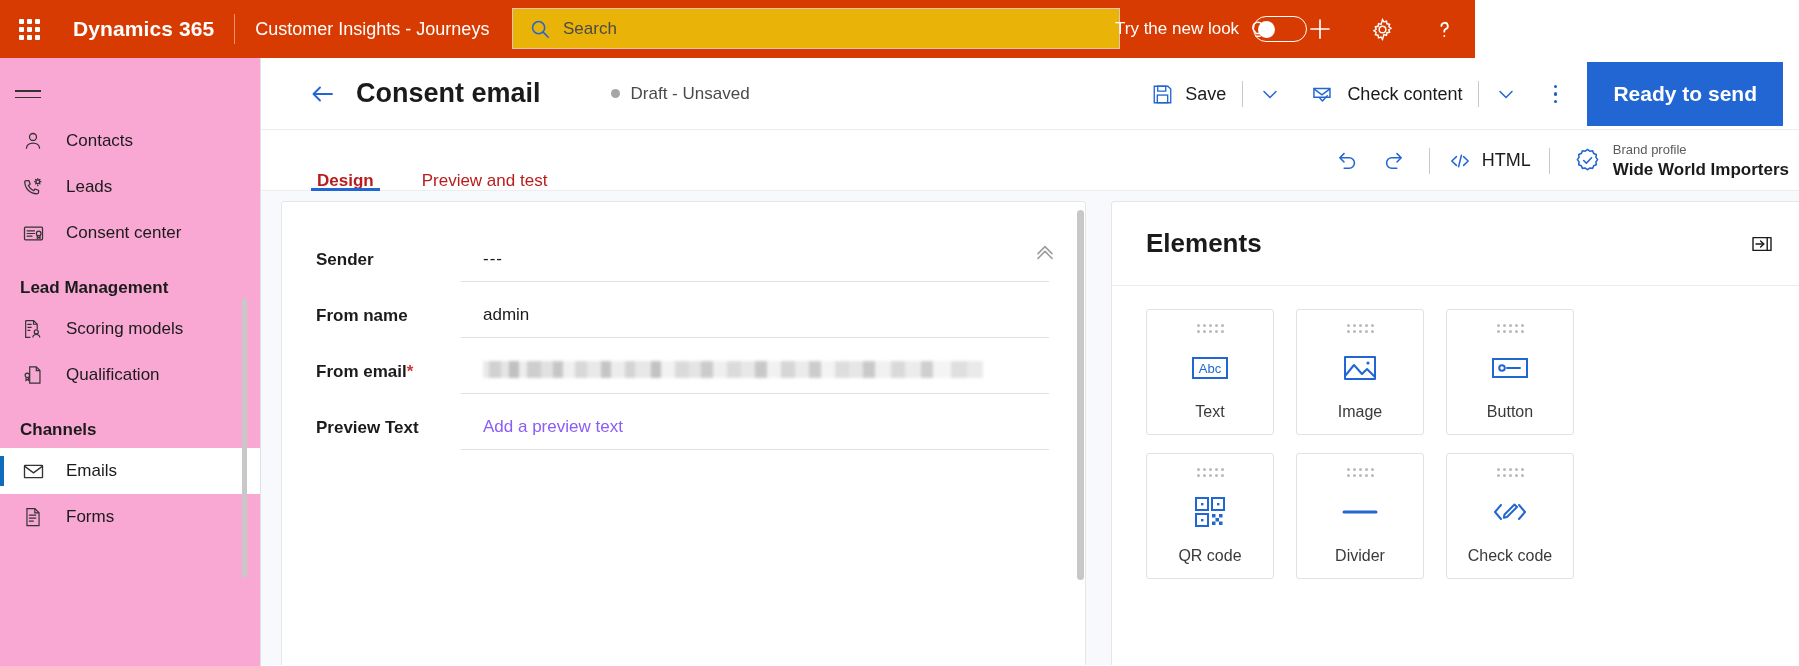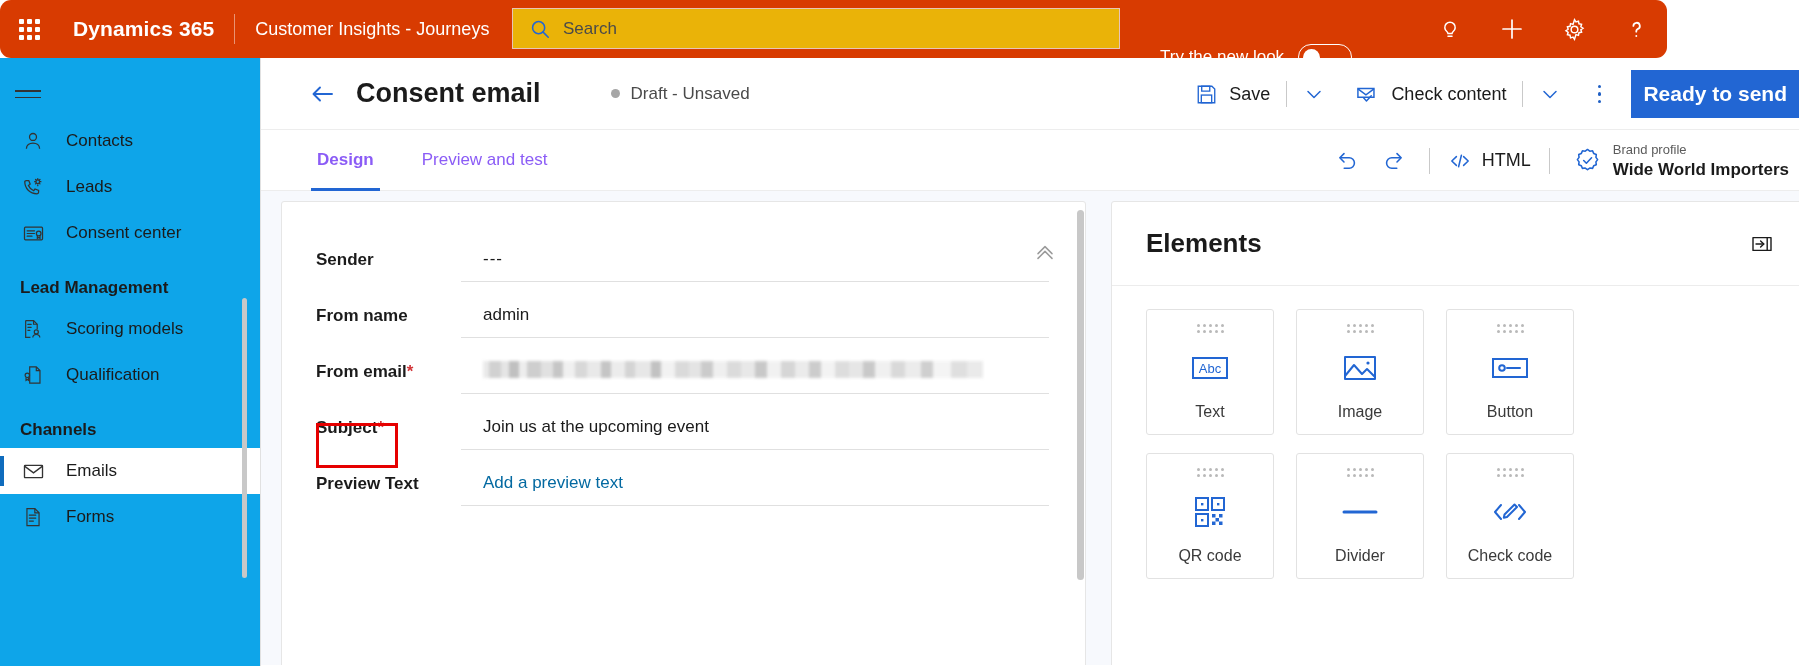--- a/index.html
+++ b/index.html
@@ -6,23 +6,23 @@
   html, body {
     width: 1799px; height: 666px;
     overflow: hidden;
     font-family: "Liberation Sans", sans-serif;
     background: #ffffff;
   }
 
   
   .topbar {
     position: absolute; top: 0; left: 0;
-    width: 1667px; height: 58px;
+    width: 1475px; height: 58px;
     background: #d83b01;
-    display: flex; align-items: center; border-radius: 11px;
+    display: flex; align-items: center;
   }
   .waffle {
     width: 58px; height: 58px;
     display: flex; align-items: center; justify-content: center;
     cursor: pointer;
   }
   .waffle-grid {
     display: grid;
     grid-template-columns: repeat(3, 5px);
     grid-template-rows: repeat(3, 5px);
@@ -49,22 +49,22 @@
     background: #eab308;
     border: 1px solid #e8c4b6;
     display: flex; align-items: center;
     padding-left: 16px;
     cursor: text;
   }
   .search-ico { width: 22px; height: 22px; margin-right: 12px; flex: none; }
   .search-ph { color: #4a4a4a; font-size: 17px; }
 
   .newlook {
-    position: absolute; left: 1160px; top: 0; height: 58px;
-    display: flex; align-items: center; gap: 14px; cursor: pointer; margin-top: 28px;
+    position: absolute; left: 1115px; top: 0; height: 58px;
+    display: flex; align-items: center; gap: 14px; cursor: pointer;
   }
   .newlook-label { color: #fff; font-size: 17px; white-space: nowrap; }
   .toggle {
     width: 54px; height: 26px; border-radius: 13px;
     border: 1.6px solid #fff; background: transparent;
     position: relative;
   }
   .toggle .knob {
     position: absolute; left: 4px; top: 3.5px;
     width: 17px; height: 17px; border-radius: 50%; background: #fff;
@@ -77,21 +77,21 @@
   .tb-ico {
     width: 62px; height: 58px;
     display: flex; align-items: center; justify-content: center;
     cursor: pointer;
   }
 
   
   .sidebar {
     position: absolute; left: 0; top: 58px;
     width: 260px; height: 608px;
-    background: #0ea5e9;
+    background: #f9a8d4;
     overflow: hidden;
   }
   .hamburger {
     width: 56px; height: 48px; margin-top: 12px;
     display: flex; align-items: center; justify-content: center;
     cursor: pointer;
   }
   .ham-lines { width: 26px; }
   .ham-lines i { display: block; height: 1.6px; background: #333; margin: 5px 0; }
 
@@ -159,34 +159,34 @@
   .caret-btn { width: 34px; height: 40px; display: flex; align-items: center; justify-content: center; cursor: pointer; }
   .overflow-btn {
     width: 44px; height: 44px; display: flex; flex-direction: column;
     align-items: center; justify-content: center; gap: 4px; cursor: pointer;
     margin: 0 10px;
   }
   .overflow-btn i { width: 3.4px; height: 3.4px; border-radius: 50%; background: #1f5fc4; display: block; }
   .primary-btn {
     background: #2266d3; color: #fff;
     font-size: 21px; font-weight: bold;
-    height: 48px; display: flex; align-items: center;
-    padding: 0 12px; white-space: nowrap; cursor: pointer;
-    margin-right: 0;
+    height: 64px; display: flex; align-items: center;
+    padding: 0 26px; white-space: nowrap; cursor: pointer;
+    margin-right: 16px;
   }
 
   
   .tabrow {
     position: relative; height: 61px; width: 100%;
     display: flex; align-items: center;
     border-bottom: 1px solid #ededed;
   }
   .tab {
-    position: relative; height: 61px; display: flex; align-items: center;
-    font-size: 17px; color: #8b5cf6; cursor: pointer; padding: 0 6px;
+    position: relative; height: 61px; display: flex; align-items: flex-end;
+    font-size: 17px; color: #b91c1c; cursor: pointer; padding: 0 6px;
   }
   .tab.active { font-weight: bold; }
   .tab.active::after {
     content: ""; position: absolute; left: 0; right: 0; bottom: 0;
     height: 3px; background: #2266d3;
   }
   .tabrow .tab:first-of-type { margin-left: 50px; }
   .tabrow .tab + .tab { margin-left: 36px; }
 
   .tab-right {
@@ -237,21 +237,21 @@
   }
   .req { color: #d13438; font-weight: bold; }
   .field-value {
     flex: 1; margin-right: 36px;
     border-bottom: 1px solid #e0e0e0;
     padding: 0 0 11px 22px;
     font-size: 17px; color: #1b1b1b;
     min-height: 33px; cursor: text;
     white-space: nowrap;
   }
-  .field-value.muted { color: #0369a1; }
+  .field-value.muted { color: #8b5cf6; }
   .field-value.dashes { color: #1b1b1b; letter-spacing: 1px; }
 
   
   .redacted {
     display: block; height: 17px; width: 500px;
     margin-bottom: 3px;
     background:
       linear-gradient(90deg,
         #e9e9e9 0 6px, #cfcfcf 6px 18px, #e4e4e4 18px 26px, #bdbdbd 26px 36px,
         #ededed 36px 44px, #cccccc 44px 58px, #e0e0e0 58px 70px, #c4c4c4 70px 80px,
@@ -618,27 +618,20 @@
         <span class="field-value">admin</span>
       </div>
 
       <div class="field-row">
         <span class="field-label"><span>From email</span><span class="req">*</span></span>
         <span class="field-value">
             <span class="redacted"></span>
           </span>
       </div>
 
-      <div class="field-row">
-        <span class="field-label" style="position:relative;">
-          <span>Subject</span><span class="req">*</span>
-          <span class="subject-highlight"></span>
-        </span>
-        <span class="field-value">Join us at the upcoming event</span>
-      </div>
 
       <div class="field-row">
         <span class="field-label"><span>Preview Text</span></span>
         <span class="field-value muted">Add a preview text</span>
       </div>
 
       <div class="card-scrollbar"></div>
     </div>
 
     <div class="elements-panel">

